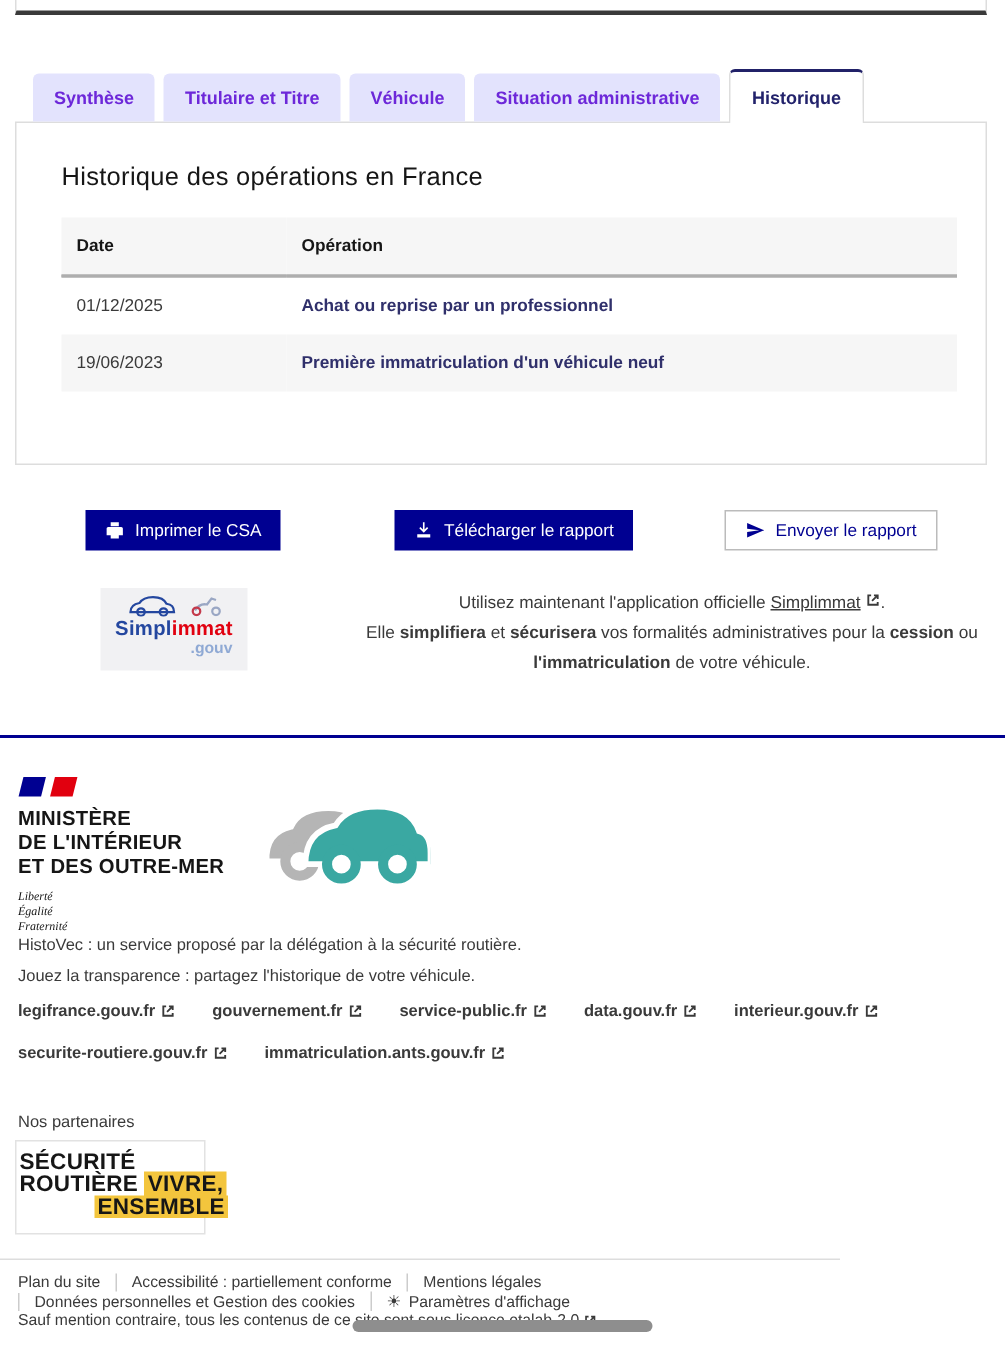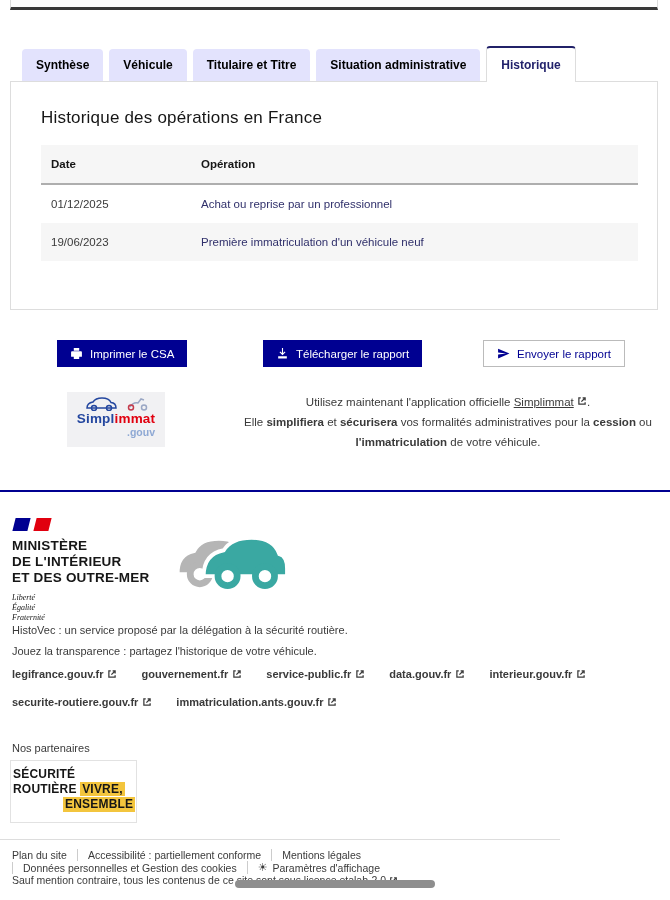--- a/index.html
+++ b/index.html
@@ -7,35 +7,35 @@
   body {
     position: relative; background: #fff;
     font-family: "Liberation Sans", sans-serif; color: #161616;
     overflow: hidden;
   }
   
   .top-remnant { position:absolute; top:0; left:10px; width:648px; height:10px;
     border-left:1px solid #ddd; border-right:1px solid #ddd; border-bottom:3px solid #3a3a3a; }
   
   .tabs { position:absolute; top:46px; left:22px; display:flex; gap:6px; align-items:flex-end; z-index:3; }
-  .tab { font-size:12px; font-weight:bold; color:#000000; background:#e3e3fd;
+  .tab { font-size:12px; font-weight:bold; color:#6d28d9; background:#e3e3fd;
     border:none; padding:9px 14px 9px; border-radius:4px 4px 0 0; cursor:pointer;
     font-family:"Liberation Sans",sans-serif; }
   .tab.active { background:#fff; color:#22226b; border-top:2px solid #212168;
     border-left:1px solid #ddd; border-right:1px solid #ddd; padding:10px 14px 10px; margin-bottom:-1px; }
   
   .panel { position:absolute; top:81px; left:10px; width:648px; height:229px;
     background:#fff; border:1px solid #ddd; }
   .panel h1 { font-size:17px; font-weight:normal; color:#161616; margin:26px 0 0 30px; letter-spacing:.2px; }
   table.history { border-collapse:collapse; margin:17px 20px 0 30px; width:597px; font-size:11.5px; }
   table.history th { background:#f6f6f6; text-align:left; font-weight:bold; color:#161616;
     padding:13px 10px; border-bottom:2px solid #aeaeae; }
   table.history th.col-date { width:150px; }
   table.history td { padding:13px 10px; color:#3a3a3a; }
-  table.history td.op { color:#30306b; }
+  table.history td.op { color:#30306b;font-weight:bold; }
   table.history tr.alt { background:#f6f6f6; }
   
   .btn { position:absolute; top:340px; height:27px; display:inline-flex; align-items:center; gap:7px;
     padding:0 13px; font-size:11.5px; font-weight:500; cursor:pointer;
     font-family:"Liberation Sans",sans-serif; }
   .btn-primary { background:#000091; color:#fff; border:none; }
   .btn-secondary { background:#fff; color:#000091; border:1px solid #bbb; }
   .btn-print { left:57px; } .btn-download { left:263px; } .btn-send { left:483px; }
   
   .simpl-logo { position:absolute; top:392px; left:67px; width:98px; height:55px;
@@ -61,21 +61,21 @@
     color:#161616; margin-top:7px; }
   .histovec-logo { position:absolute; top:28px; left:172px; }
   .footer-desc { position:absolute; left:12px; font-size:11px; color:#3a3a3a; }
   .desc1 { top:132px; } .desc2 { top:153px; }
   .link-row { position:absolute; left:12px; display:flex; gap:24px; font-size:11px; font-weight:bold; color:#3a3a3a;justify-content:center; }
   .links1 { top:176px; } .links2 { top:204px; }
   .flink { display:inline-flex; align-items:center; gap:4px; cursor:pointer; }
   .partners-label { position:absolute; top:250px; left:12px; font-size:11px; color:#3a3a3a; }
   .sr-logo { position:absolute; top:268px; left:10px; width:127px; height:63px;
     border:1px solid #e2e2e2; background:#fff; padding:6px 0 0 2px; cursor:pointer; }
-  .sr-logo .l { font-size:12px; font-weight:800; line-height:15px; letter-spacing:.2px; color:#161616; white-space:nowrap; }
+  .sr-logo .l { font-size:15px; font-weight:800; line-height:15px; letter-spacing:.2px; color:#161616; white-space:nowrap; }
   .sr-hl { background:#f3c53d; padding:0 2px; }
   .sr-l3 { margin-left:50px; display:inline-block; }
   .bottom-bar { position:absolute; top:347px; left:0; width:560px; border-top:1px solid #ddd; }
   .bottom-links { display:flex; align-items:center; margin:9px 0 0 12px; font-size:10.5px; color:#3a3a3a; flex-wrap:wrap; }
   .bl-item { padding:0 10px; cursor:pointer; display:inline-flex; align-items:center; gap:5px; }
   .bl-item:first-child { padding-left:0; }
   .bl-item + .bl-item { border-left:1px solid #ccc; }
   .sun { font-size:11px; color:#3a3a3a; }
   .licence-line { position:absolute; top:382px; left:12px; font-size:10.5px; color:#3a3a3a; }
   .licence-link { text-decoration:underline; cursor:pointer; display:inline-flex; align-items:center; gap:3px; }
@@ -83,22 +83,22 @@
     background:#8e8e8e; border-radius:4px; cursor:grab; }
   .ext { display:inline-flex; }
 </style>
 </head>
 <body>
 
 <div class="top-remnant"></div>
 
 <div class="tabs">
   <button class="tab">Synthèse</button>
+  <button class="tab">Titulaire et Titre</button>
   <button class="tab">Véhicule</button>
-  <button class="tab">Titulaire et Titre</button>
   <button class="tab">Situation administrative</button>
   <button class="tab active">Historique</button>
 </div>
 
 <div class="panel">
   <h1>Historique des opérations en France</h1>
   <table class="history">
     <thead>
       <tr>
         <th class="col-date">Date</th>

